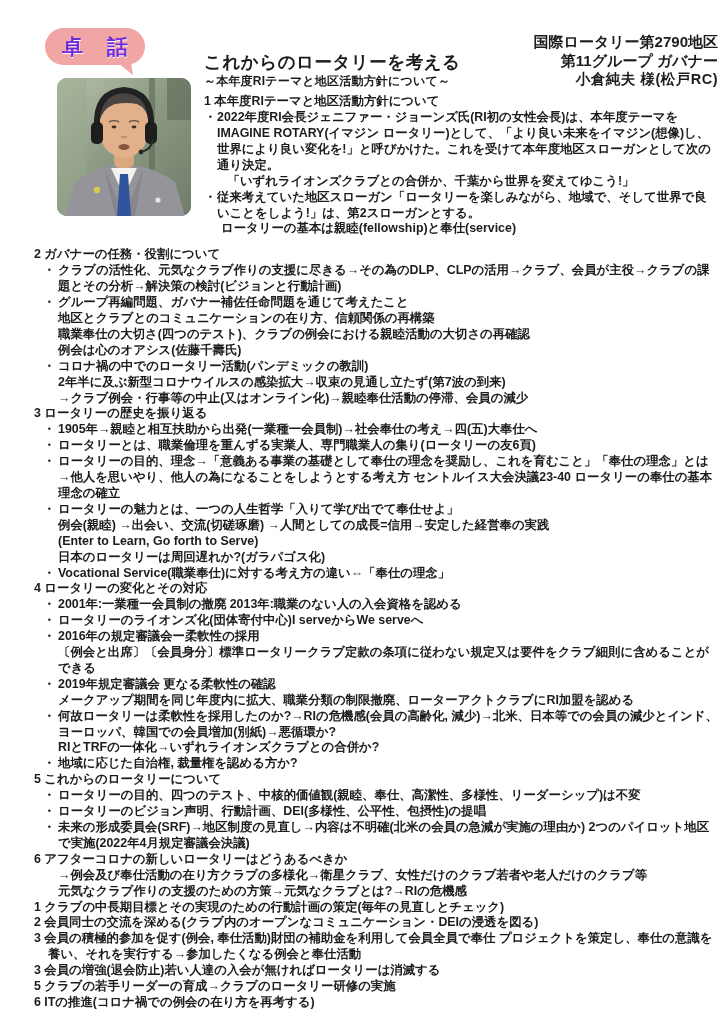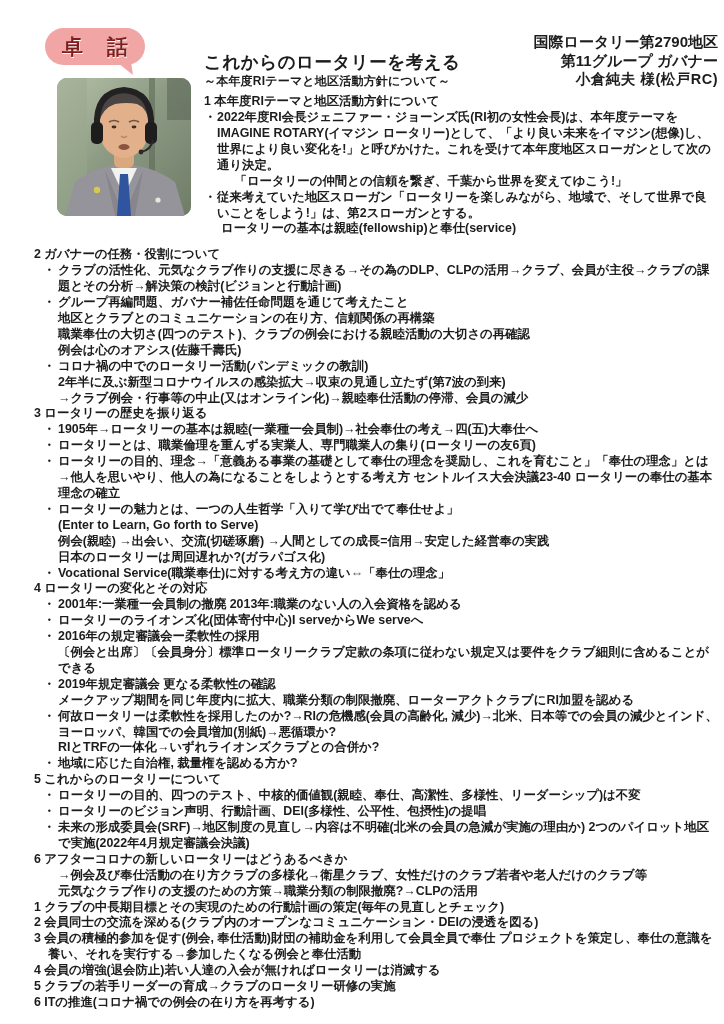--- a/index.html
+++ b/index.html
@@ -13,21 +13,21 @@
 
   
   .top { display:flex; align-items:flex-start; }
   .left-col { width:158px; flex:0 0 158px; }
   .badge {
     margin-left:11px; width:100px; height:37px; border-radius:19px;
     background:#f2a5a5; position:relative;
     display:flex; align-items:center; justify-content:center;
   }
   .badge-label {
-    font-size:21px; font-weight:800; color:#7f1d1d; letter-spacing:9px;
+    font-size:21px; font-weight:800; color:#6d28d9; letter-spacing:9px;
     padding-left:9px; text-shadow:0.5px 0.5px 0 #ffffff;
     line-height:1;
   }
   .badge-tail {
     position:absolute; right:13px; bottom:-11px; width:0; height:0;
     border-top:14px solid #f2a5a5; border-left:13px solid transparent;
     transform:rotate(-8deg);
   }
   .photo {
     margin:13px 0 0 23px; width:134px; height:138px; border-radius:10px;
@@ -130,21 +130,21 @@
           <div class="credit-line">国際ロータリー第2790地区</div>
           <div class="credit-line">第11グループ ガバナー</div>
           <div class="credit-speaker">小倉純夫 様(松戸RC)</div>
         </div>
       </div>
 
       <div class="intro">
         <div class="sec-heading">1 本年度RIテーマと地区活動方針について</div>
         <div id="intro-items">
             <div class="li bullet"><span class="marker">・</span><span>2022年度RI会長ジェニファー・ジョーンズ氏(RI初の女性会長)は、本年度テーマをIMAGINE ROTARY(イマジン ロータリー)として、「より良い未来をイマジン(想像)し、世界により良い変化を!」と呼びかけた。これを受けて本年度地区スローガンとして次の通り決定。</span></div>
-            <div class="li center">「ロータリーの仲間との信頼を繋ぎ、千葉から世界を変えてゆこう!」</div>
+            <div class="li center">「いずれライオンズクラブとの合併か、千葉から世界を変えてゆこう!」</div>
             <div class="li bullet"><span class="marker">・</span><span>従来考えていた地区スローガン「ロータリーを楽しみながら、地域で、そして世界で良いことをしよう!」は、第2スローガンとする。</span></div>
             <div class="li plain">ロータリーの基本は親睦(fellowship)と奉仕(service)</div>
           </div>
       </div>
     </div>
   </div>
 
   <div class="body-sections" id="sections-root">
       <div>
         <div class="sec-heading">2 ガバナーの任務・役割について</div>
@@ -152,26 +152,26 @@
         <div class="li bullet"><span class="marker">・</span><span>グループ再編問題、ガバナー補佐任命問題を通じて考えたこと</span></div>
         <div class="li plain">地区とクラブとのコミュニケーションの在り方、信頼関係の再構築</div>
         <div class="li plain">職業奉仕の大切さ(四つのテスト)、クラブの例会における親睦活動の大切さの再確認</div>
         <div class="li plain">例会は心のオアシス(佐藤千壽氏)</div>
         <div class="li bullet"><span class="marker">・</span><span>コロナ禍の中でのロータリー活動(パンデミックの教訓)</span></div>
         <div class="li plain">2年半に及ぶ新型コロナウイルスの感染拡大→収束の見通し立たず(第7波の到来)</div>
         <div class="li plain">→クラブ例会・行事等の中止(又はオンライン化)→親睦奉仕活動の停滞、会員の減少</div>
       </div>
       <div>
         <div class="sec-heading">3 ロータリーの歴史を振り返る</div>
-        <div class="li bullet"><span class="marker">・</span><span>1905年→ロータリーの基本は親睦(一業種一会員制)→社会奉仕の考え→四(五)大奉仕へ</span></div>
+        <div class="li bullet"><span class="marker">・</span><span>1905年→親睦と相互扶助から出発(一業種一会員制)→社会奉仕の考え→四(五)大奉仕へ</span></div>
         <div class="li bullet"><span class="marker">・</span><span>ロータリーとは、職業倫理を重んずる実業人、専門職業人の集り(ロータリーの友6頁)</span></div>
         <div class="li bullet"><span class="marker">・</span><span>ロータリーの目的、理念→「意義ある事業の基礎として奉仕の理念を奨励し、これを育むこと」「奉仕の理念」とは→他人を思いやり、他人の為になることをしようとする考え方 セントルイス大会決議23-40 ロータリーの奉仕の基本理念の確立</span></div>
         <div class="li bullet"><span class="marker">・</span><span>ロータリーの魅力とは、一つの人生哲学「入りて学び出でて奉仕せよ」</span></div>
+        <div class="li plain">例会(親睦) →出会い、交流(切磋琢磨) →人間としての成長=信用→安定した経営奉の実践</div>
         <div class="li plain">(Enter to Learn, Go forth to Serve)</div>
-        <div class="li plain">例会(親睦) →出会い、交流(切磋琢磨) →人間としての成長=信用→安定した経営奉の実践</div>
         <div class="li plain">日本のロータリーは周回遅れか?(ガラパゴス化)</div>
         <div class="li bullet"><span class="marker">・</span><span>Vocational Service(職業奉仕)に対する考え方の違い⇔「奉仕の理念」</span></div>
       </div>
       <div>
         <div class="sec-heading">4 ロータリーの変化とその対応</div>
         <div class="li bullet"><span class="marker">・</span><span>2001年:一業種一会員制の撤廃 2013年:職業のない人の入会資格を認める</span></div>
         <div class="li bullet"><span class="marker">・</span><span>ロータリーのライオンズ化(団体寄付中心)I serveからWe serveへ</span></div>
         <div class="li bullet"><span class="marker">・</span><span>2016年の規定審議会ー柔軟性の採用</span></div>
         <div class="li plain">〔例会と出席〕〔会員身分〕標準ロータリークラブ定款の条項に従わない規定又は要件をクラブ細則に含めることができる</div>
         <div class="li bullet"><span class="marker">・</span><span>2019年規定審議会 更なる柔軟性の確認</span></div>
@@ -182,23 +182,23 @@
       </div>
       <div>
         <div class="sec-heading">5 これからのロータリーについて</div>
         <div class="li bullet"><span class="marker">・</span><span>ロータリーの目的、四つのテスト、中核的価値観(親睦、奉仕、高潔性、多様性、リーダーシップ)は不変</span></div>
         <div class="li bullet"><span class="marker">・</span><span>ロータリーのビジョン声明、行動計画、DEI(多様性、公平性、包摂性)の提唱</span></div>
         <div class="li bullet"><span class="marker">・</span><span>未来の形成委員会(SRF)→地区制度の見直し→内容は不明確(北米の会員の急減が実施の理由か) 2つのパイロット地区で実施(2022年4月規定審議会決議)</span></div>
       </div>
       <div>
         <div class="sec-heading">6 アフターコロナの新しいロータリーはどうあるべきか</div>
         <div class="li plain">→例会及び奉仕活動の在り方クラブの多様化→衛星クラブ、女性だけのクラブ若者や老人だけのクラブ等</div>
-        <div class="li plain">元気なクラブ作りの支援のための方策→職業分類の制限撤廃?→CLPの活用</div>
+        <div class="li plain">元気なクラブ作りの支援のための方策→元気なクラブとは?→RIの危機感</div>
         <div class="li num">1 クラブの中長期目標とその実現のための行動計画の策定(毎年の見直しとチェック)</div>
         <div class="li num">2 会員同士の交流を深める(クラブ内のオープンなコミュニケーション・DEIの浸透を図る)</div>
         <div class="li num">3 会員の積極的参加を促す(例会, 奉仕活動)財団の補助金を利用して会員全員で奉仕 プロジェクトを策定し、奉仕の意識を養い、それを実行する→参加したくなる例会と奉仕活動</div>
-        <div class="li num">4 会員の増強(退会防止)若い人達の入会が無ければロータリーは消滅する</div>
+        <div class="li num">3 会員の増強(退会防止)若い人達の入会が無ければロータリーは消滅する</div>
         <div class="li num">5 クラブの若手リーダーの育成→クラブのロータリー研修の実施</div>
         <div class="li num">6 ITの推進(コロナ禍での例会の在り方を再考する)</div>
       </div>
     </div>
 
 </div>
 
 </body></html>

